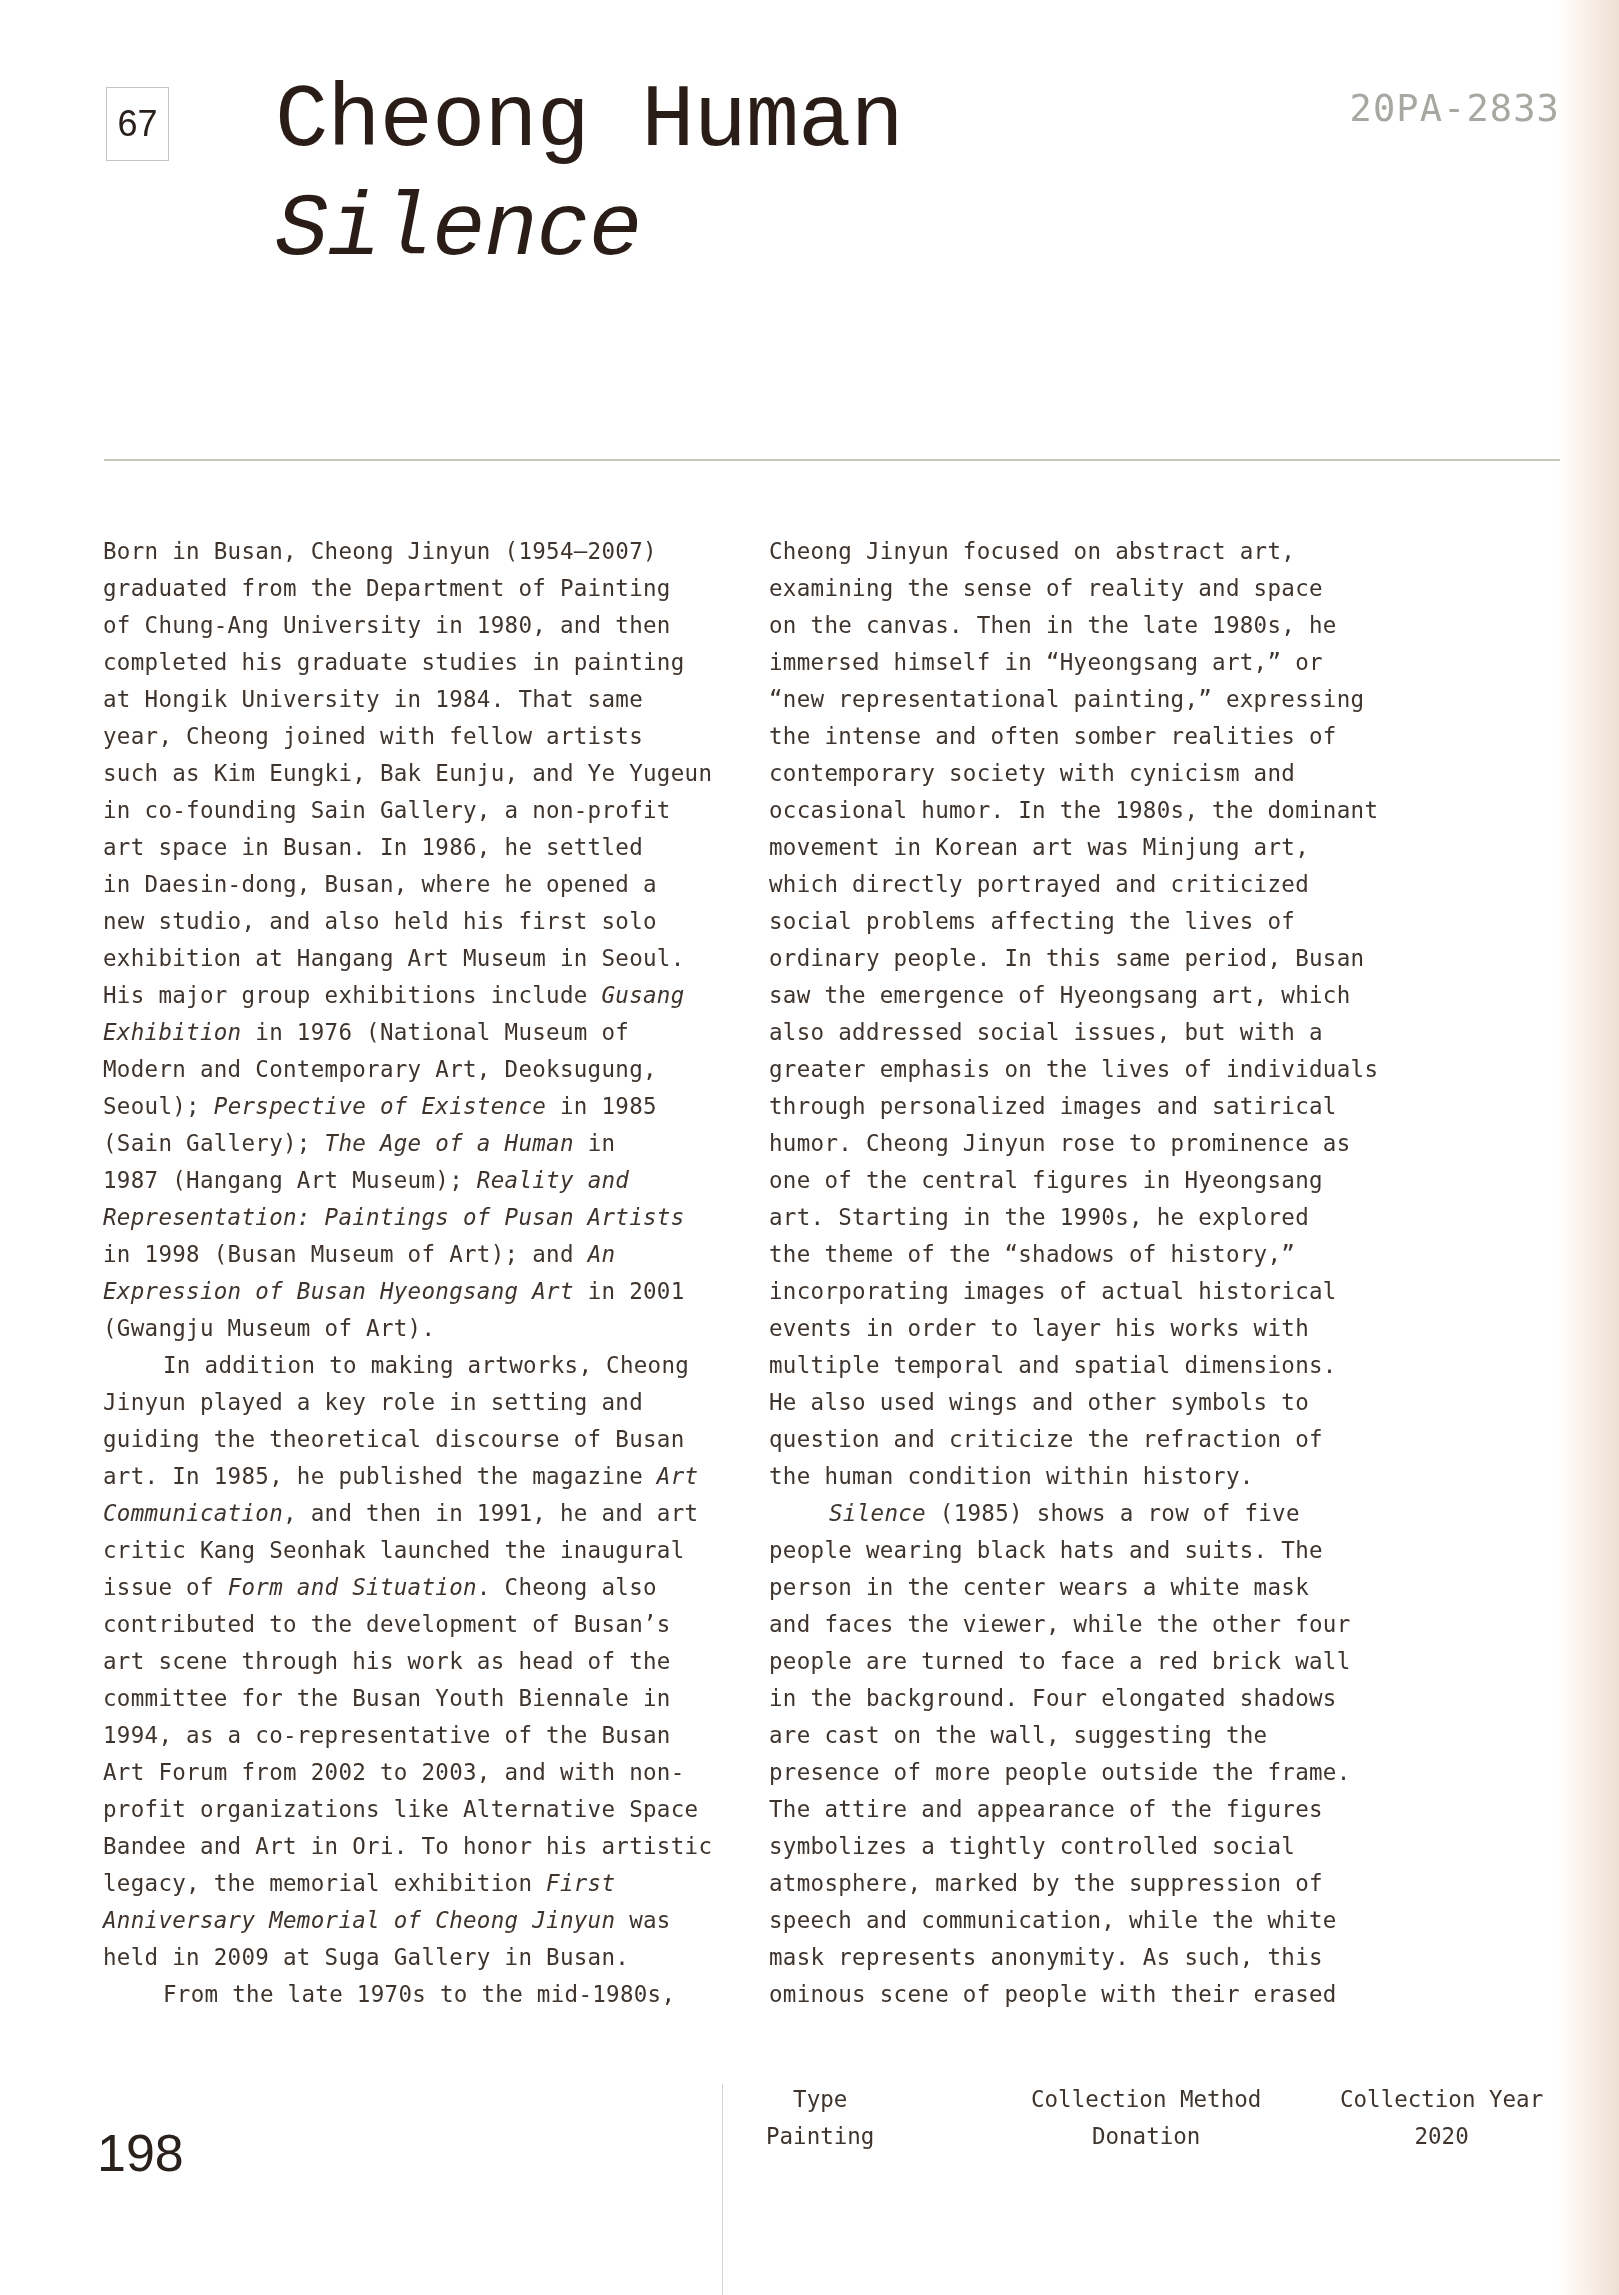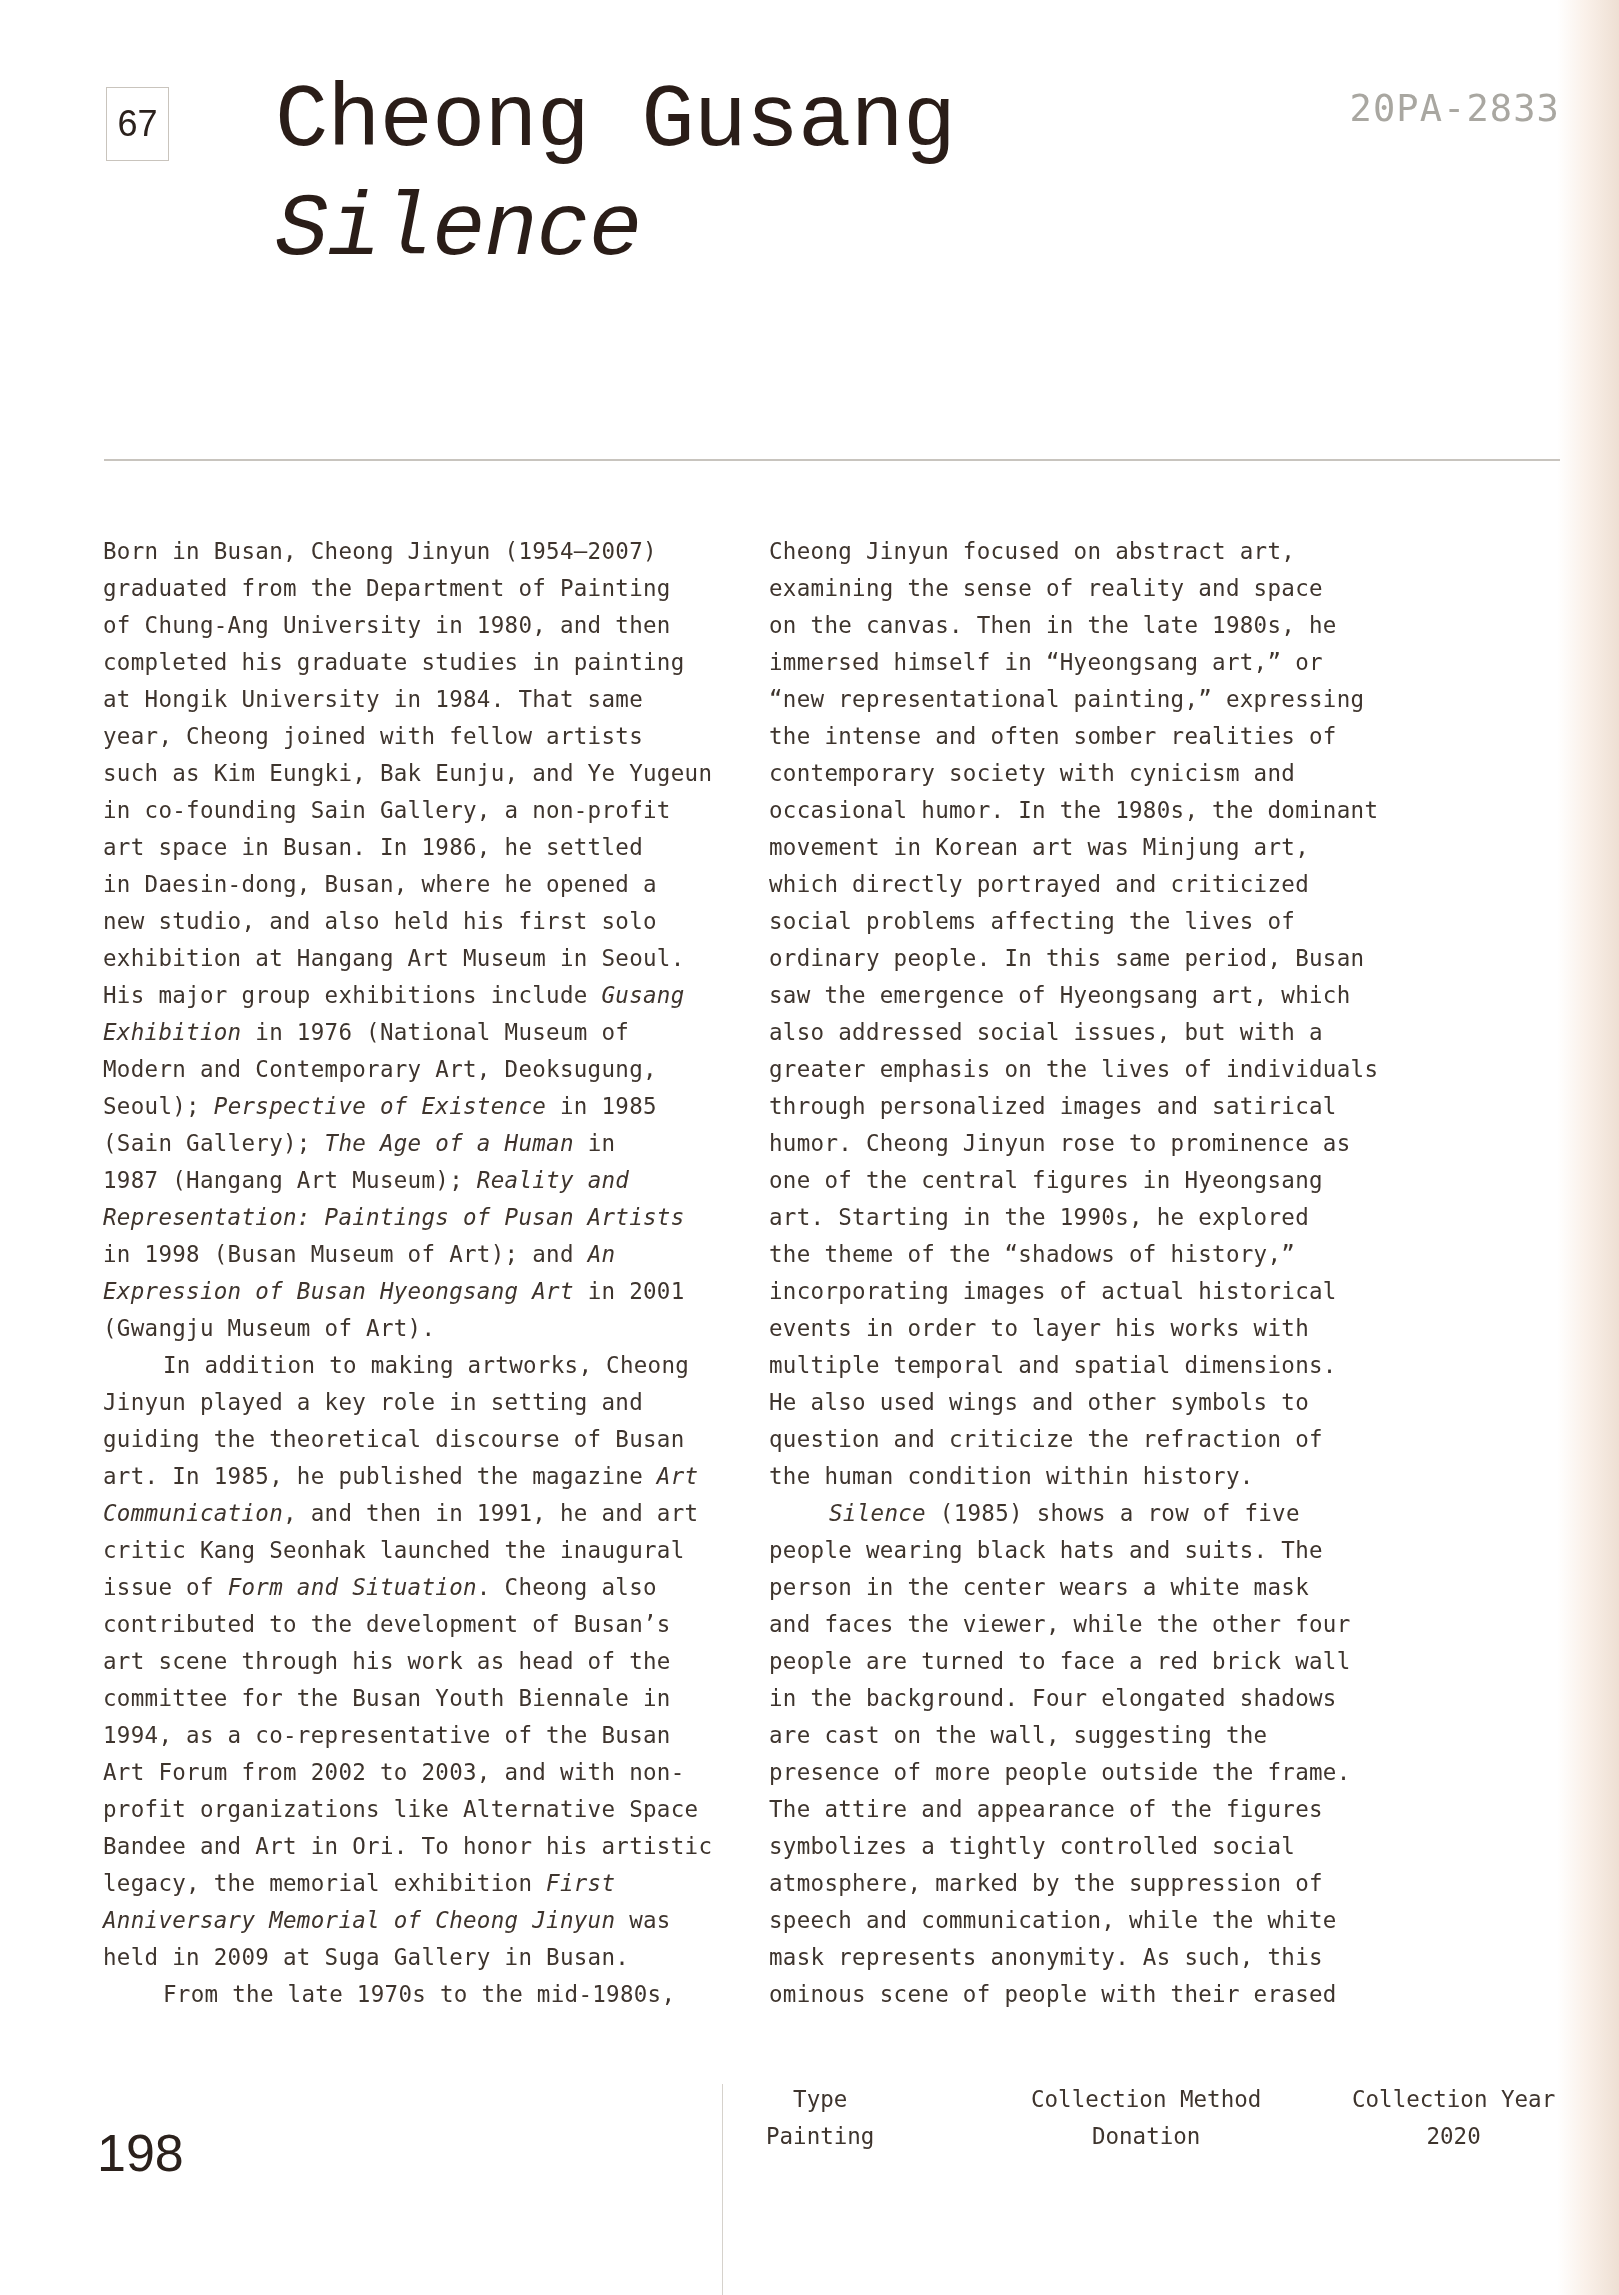--- a/index.html
+++ b/index.html
@@ -56,32 +56,32 @@
     position: absolute; left: 722px; top: 2084px; width: 1.1px; height: 212px;
     background: #d6d2cc;
   }
   .meta {
     position: absolute; top: 2081px;
     font-family: "DejaVu Sans Mono", monospace; font-size: 22.5px; line-height: 37px;
     color: #3e342d; white-space: nowrap; text-align: center;
   }
   .meta.type { left: 766px; }
   .meta.method { left: 1031px; }
-  .meta.year { left: 1340px; margin-left: 12px; }
+  .meta.year { left: 1340px; }
 </style>
 </head>
 <body>
 
 <div class="edge-shade"></div>
 
 <div class="entry-box">
   <span>67</span>
 </div>
 
-<div class="artist">Cheong Gusang</div>
+<div class="artist">Cheong Human</div>
 <div class="work">Silence</div>
 <div class="accession">20PA-2833</div>
 
 <div class="rule"></div>
 
 <div class="col left" id="col-left"><span class="line"><span>Born in Busan, Cheong Jinyun (1954–2007)</span></span><span class="line"><span>graduated from the Department of Painting</span></span><span class="line"><span>of Chung-Ang University in 1980, and then</span></span><span class="line"><span>completed his graduate studies in painting</span></span><span class="line"><span>at Hongik University in 1984. That same</span></span><span class="line"><span>year, Cheong joined with fellow artists</span></span><span class="line"><span>such as Kim Eungki, Bak Eunju, and Ye Yugeun</span></span><span class="line"><span>in co-founding Sain Gallery, a non-profit</span></span><span class="line"><span>art space in Busan. In 1986, he settled</span></span><span class="line"><span>in Daesin-dong, Busan, where he opened a</span></span><span class="line"><span>new studio, and also held his first solo</span></span><span class="line"><span>exhibition at Hangang Art Museum in Seoul.</span></span><span class="line"><span>His major group exhibitions include </span><em>Gusang</em></span><span class="line"><em>Exhibition</em><span> in 1976 (National Museum of</span></span><span class="line"><span>Modern and Contemporary Art, Deoksugung,</span></span><span class="line"><span>Seoul); </span><em>Perspective of Existence</em><span> in 1985</span></span><span class="line"><span>(Sain Gallery); </span><em>The Age of a Human</em><span> in</span></span><span class="line"><span>1987 (Hangang Art Museum); </span><em>Reality and</em></span><span class="line"><em>Representation: Paintings of Pusan Artists</em></span><span class="line"><span>in 1998 (Busan Museum of Art); and </span><em>An</em></span><span class="line"><em>Expression of Busan Hyeongsang Art</em><span> in 2001</span></span><span class="line"><span>(Gwangju Museum of Art).</span></span><span class="line indent"><span>In addition to making artworks, Cheong</span></span><span class="line"><span>Jinyun played a key role in setting and</span></span><span class="line"><span>guiding the theoretical discourse of Busan</span></span><span class="line"><span>art. In 1985, he published the magazine </span><em>Art</em></span><span class="line"><em>Communication</em><span>, and then in 1991, he and art</span></span><span class="line"><span>critic Kang Seonhak launched the inaugural</span></span><span class="line"><span>issue of </span><em>Form and Situation</em><span>. Cheong also</span></span><span class="line"><span>contributed to the development of Busan’s</span></span><span class="line"><span>art scene through his work as head of the</span></span><span class="line"><span>committee for the Busan Youth Biennale in</span></span><span class="line"><span>1994, as a co-representative of the Busan</span></span><span class="line"><span>Art Forum from 2002 to 2003, and with non-</span></span><span class="line"><span>profit organizations like Alternative Space</span></span><span class="line"><span>Bandee and Art in Ori. To honor his artistic</span></span><span class="line"><span>legacy, the memorial exhibition </span><em>First</em></span><span class="line"><em>Anniversary Memorial of Cheong Jinyun</em><span> was</span></span><span class="line"><span>held in 2009 at Suga Gallery in Busan.</span></span><span class="line indent"><span>From the late 1970s to the mid-1980s,</span></span></div>
 <div class="col right" id="col-right"><span class="line"><span>Cheong Jinyun focused on abstract art,</span></span><span class="line"><span>examining the sense of reality and space</span></span><span class="line"><span>on the canvas. Then in the late 1980s, he</span></span><span class="line"><span>immersed himself in “Hyeongsang art,” or</span></span><span class="line"><span>“new representational painting,” expressing</span></span><span class="line"><span>the intense and often somber realities of</span></span><span class="line"><span>contemporary society with cynicism and</span></span><span class="line"><span>occasional humor. In the 1980s, the dominant</span></span><span class="line"><span>movement in Korean art was Minjung art,</span></span><span class="line"><span>which directly portrayed and criticized</span></span><span class="line"><span>social problems affecting the lives of</span></span><span class="line"><span>ordinary people. In this same period, Busan</span></span><span class="line"><span>saw the emergence of Hyeongsang art, which</span></span><span class="line"><span>also addressed social issues, but with a</span></span><span class="line"><span>greater emphasis on the lives of individuals</span></span><span class="line"><span>through personalized images and satirical</span></span><span class="line"><span>humor. Cheong Jinyun rose to prominence as</span></span><span class="line"><span>one of the central figures in Hyeongsang</span></span><span class="line"><span>art. Starting in the 1990s, he explored</span></span><span class="line"><span>the theme of the “shadows of history,”</span></span><span class="line"><span>incorporating images of actual historical</span></span><span class="line"><span>events in order to layer his works with</span></span><span class="line"><span>multiple temporal and spatial dimensions.</span></span><span class="line"><span>He also used wings and other symbols to</span></span><span class="line"><span>question and criticize the refraction of</span></span><span class="line"><span>the human condition within history.</span></span><span class="line indent"><em>Silence</em><span> (1985) shows a row of five</span></span><span class="line"><span>people wearing black hats and suits. The</span></span><span class="line"><span>person in the center wears a white mask</span></span><span class="line"><span>and faces the viewer, while the other four</span></span><span class="line"><span>people are turned to face a red brick wall</span></span><span class="line"><span>in the background. Four elongated shadows</span></span><span class="line"><span>are cast on the wall, suggesting the</span></span><span class="line"><span>presence of more people outside the frame.</span></span><span class="line"><span>The attire and appearance of the figures</span></span><span class="line"><span>symbolizes a tightly controlled social</span></span><span class="line"><span>atmosphere, marked by the suppression of</span></span><span class="line"><span>speech and communication, while the white</span></span><span class="line"><span>mask represents anonymity. As such, this</span></span><span class="line"><span>ominous scene of people with their erased</span></span></div>
 
 <div class="page-number">198</div>
 <div class="vdivider"></div>

